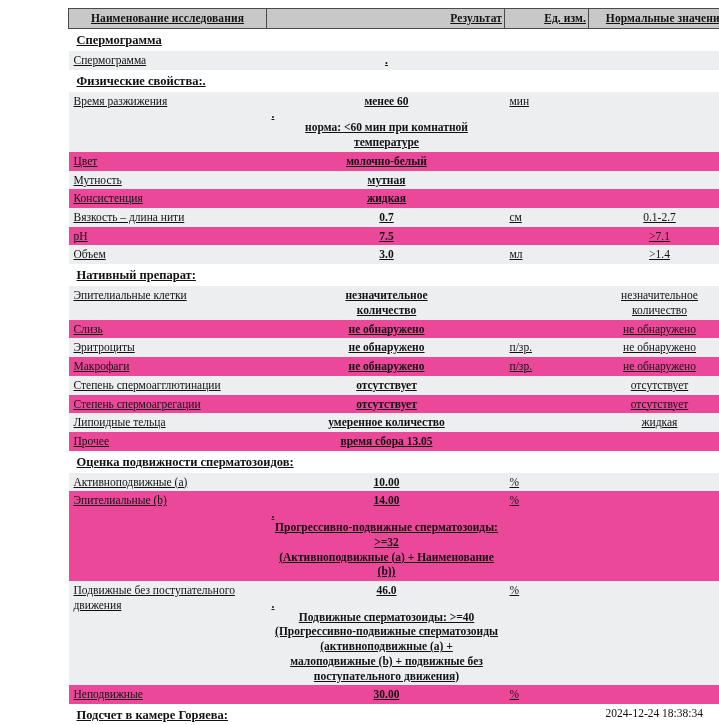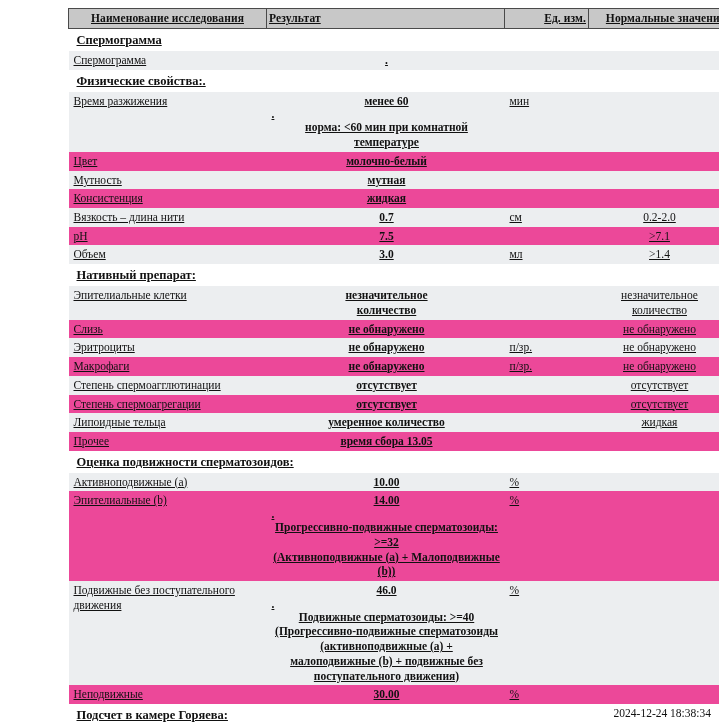--- a/index.html
+++ b/index.html
@@ -39,21 +39,21 @@
     background: #c8c8c8;
     border: 1px solid #4a4a4a;
     font-weight: bold;
     font-size: 11.5px;
     padding: 3px 2px 4px 2px;
     text-align: right;
     white-space: nowrap;
     letter-spacing: 0.1px;
   }
   thead th.h-name { text-align: center; }
-  thead th.h-result { text-align: left; }
+  thead th.h-result { text-align: right; }
 
   tbody td {
     padding: 2px 3px 2px 5px;
     vertical-align: top;
     line-height: 1.28;
     border: 0;
   }
   tr.shade td { background: #eceef0; }
   tr.plain td { background: #ec4899; }
 
@@ -88,21 +88,21 @@
     font-weight: bold;
     text-align: center;
   }
   .norm-sub {
     display: block;
     text-align: center;
   }
   .wrapname { display: block; }
   .timestamp {
     position: absolute;
-    right: 8px;
+    right: 16px;
     bottom: 6px;
     font-size: 11.5px;
     color: #111111;
   }
 </style>
 </head>
 <body>
 
 <div class="sheet">
 
@@ -181,21 +181,21 @@
           <td class="norm"><span></span></td>
         </tr>
         <tr class="shade">
           <td class="name">
             <span class="wrapname">Вязкость – длина нити</span>
           </td>
           <td class="result">
             <span class="result-stack">0.7</span>
           </td>
           <td class="unit">см</td>
-          <td class="norm"><span>0.2-2.0</span></td>
+          <td class="norm"><span>0.1-2.7</span></td>
         </tr>
         <tr class="plain">
           <td class="name">
             <span class="wrapname">pH</span>
           </td>
           <td class="result">
             <span class="result-stack">7.5</span>
           </td>
           <td class="unit"></td>
           <td class="norm"><span>&gt;7.1</span></td>
@@ -308,21 +308,21 @@
           <td class="norm"><span></span></td>
         </tr>
         <tr class="plain">
           <td class="name">
             <span class="wrapname">Эпителиальные (b)</span>
           </td>
           <td class="result">
             <span class="result-stack">14.00</span>
             <span class="note-dot">.</span>
             <span class="note-line">Прогрессивно-подвижные сперматозоиды: &gt;=32</span>
-            <span class="note-line">(Активноподвижные (a) + Малоподвижные (b))</span>
+            <span class="note-line">(Активноподвижные (a) + Наименование (b))</span>
           </td>
           <td class="unit">%</td>
           <td class="norm"><span></span></td>
         </tr>
         <tr class="shade">
           <td class="name">
             <span class="wrapname">Подвижные без поступательного</span>
             <span class="wrapname">движения</span>
           </td>
           <td class="result">

